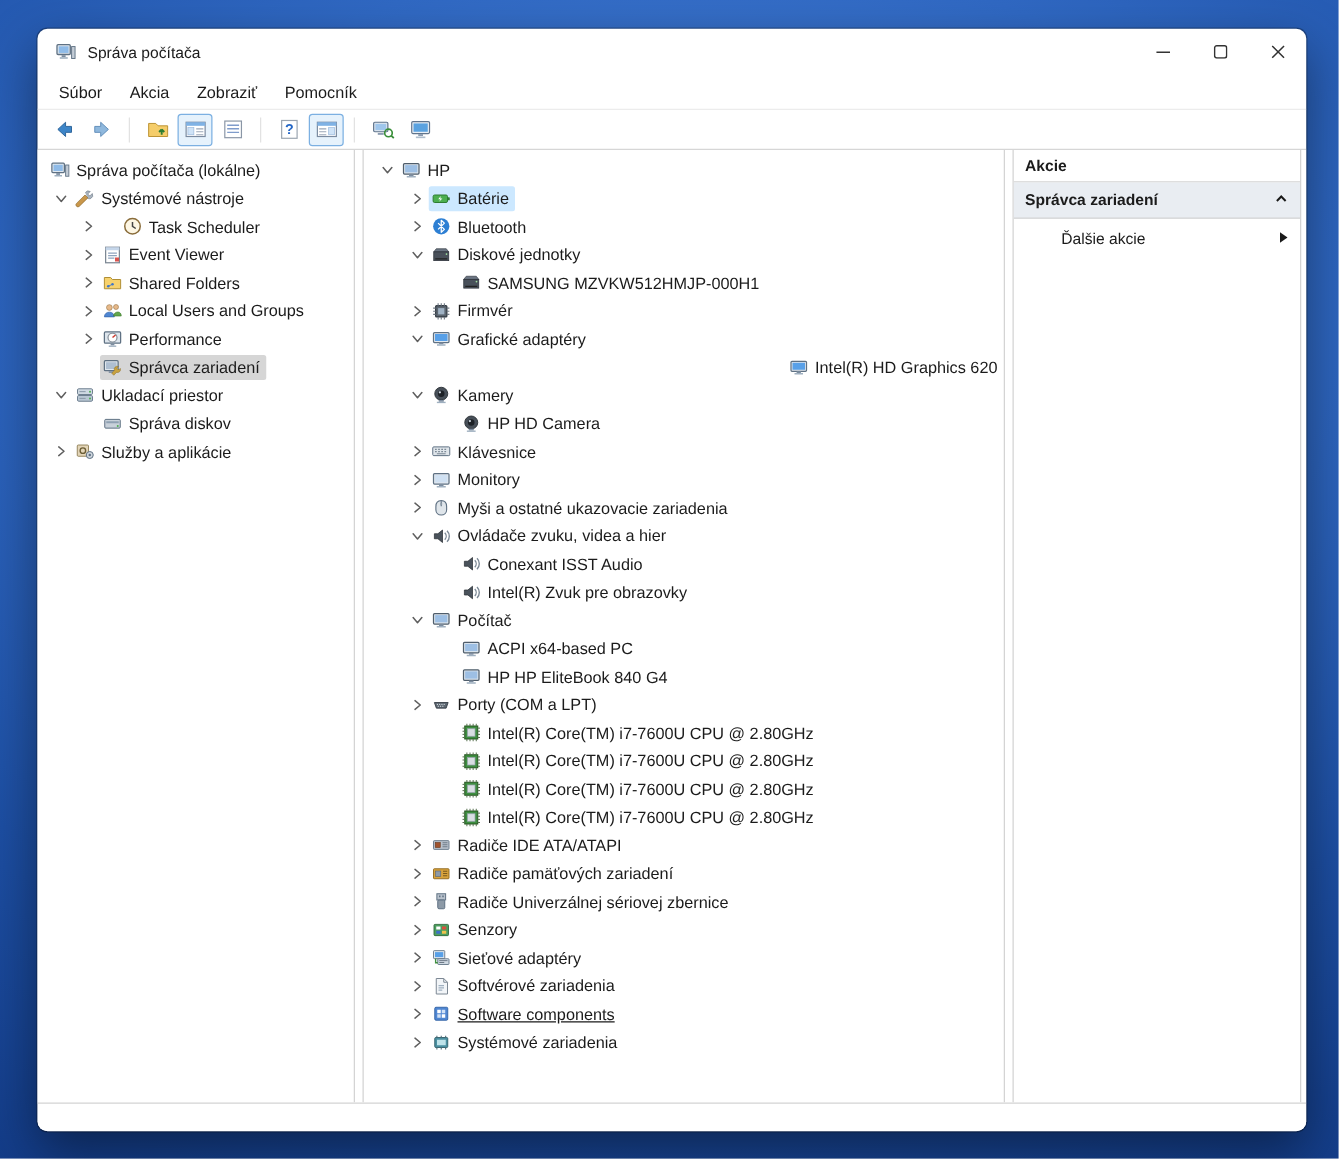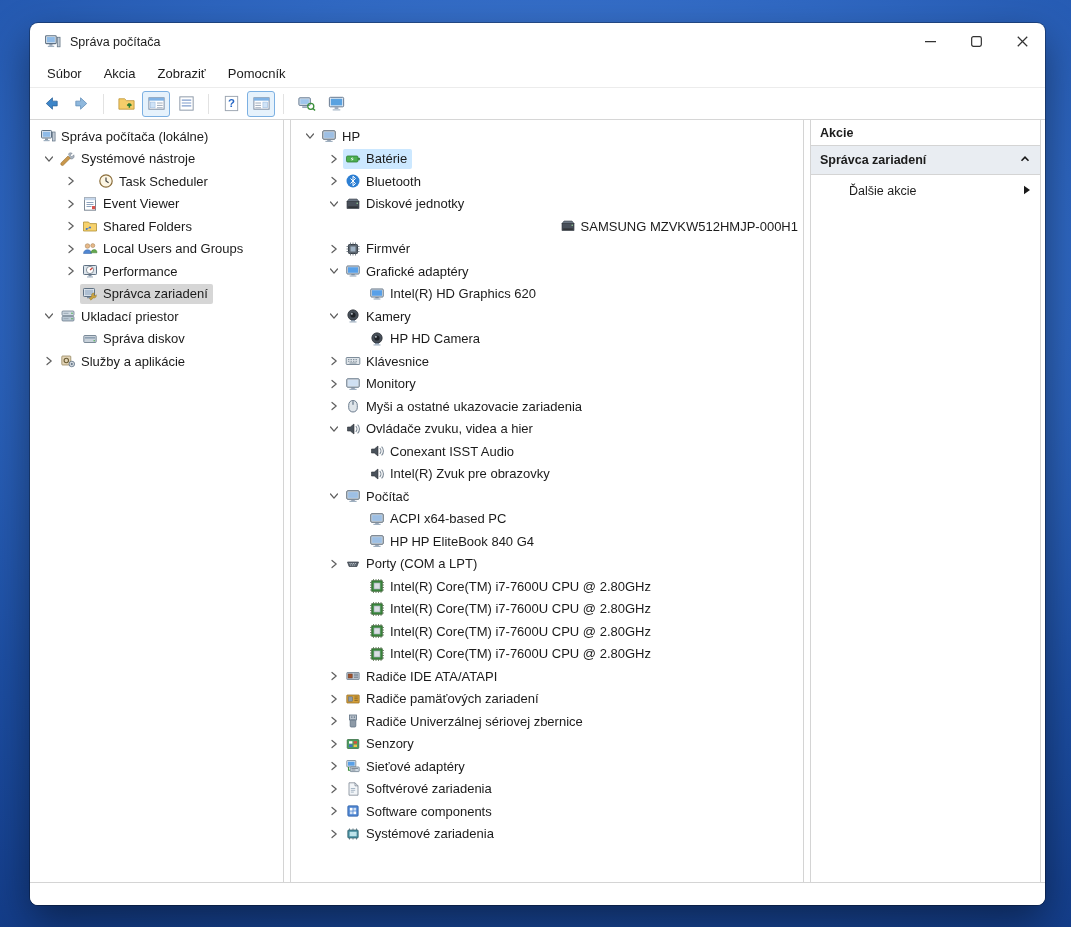--- a/index.html
+++ b/index.html
@@ -427,21 +427,21 @@
                   <svg viewBox="0 0 16 16">
                     <path d="M2 5.5 4 3h8l2 2.5z" fill="#6b7582" stroke="#3d444d" stroke-width="0.6"></path>
                     <rect x="2" y="5.5" width="12" height="7" fill="#49505a" stroke="#2c3138" stroke-width="0.6"></rect>
                     <rect x="3.2" y="10.6" width="9.6" height="1" fill="#222"></rect>
                     <circle cx="12.2" cy="7.2" r="0.7" fill="#9fe29f"></circle>
                   </svg>
                 </span>
                 <span class="tree-label">Diskové jednotky</span>
               </span>
             </div>
-            <div class="tree-row" style="padding-left: 58px; justify-content: flex-end;">
+            <div class="tree-row" style="padding-left: 58px;">
               <span class="expander"></span>
               <span class="row-content">
                 <span class="tree-icon">
                   <svg viewBox="0 0 16 16">
                     <path d="M2 5.5 4 3h8l2 2.5z" fill="#6b7582" stroke="#3d444d" stroke-width="0.6"></path>
                     <rect x="2" y="5.5" width="12" height="7" fill="#49505a" stroke="#2c3138" stroke-width="0.6"></rect>
                     <rect x="3.2" y="10.6" width="9.6" height="1" fill="#222"></rect>
                     <circle cx="12.2" cy="7.2" r="0.7" fill="#9fe29f"></circle>
                   </svg>
                 </span>
@@ -476,21 +476,21 @@
                   <svg viewBox="0 0 16 16">
                     <rect x="1.8" y="3" width="12.4" height="8" rx="0.8" fill="#e3e9ef" stroke="#5f7183"></rect>
                     <rect x="3" y="4.2" width="10" height="5.6" fill="#58a0e8"></rect>
                     <rect x="6.3" y="11" width="3.4" height="1.4" fill="#7d8da0"></rect>
                     <rect x="4.6" y="12.4" width="6.8" height="1.2" fill="#9fb0c0"></rect>
                   </svg>
                 </span>
                 <span class="tree-label">Grafické adaptéry</span>
               </span>
             </div>
-            <div class="tree-row" style="padding-left: 58px;">
+            <div class="tree-row" style="padding-left: 58px; justify-content: space-between;">
               <span class="expander"></span>
               <span class="row-content">
                 <span class="tree-icon">
                   <svg viewBox="0 0 16 16">
                     <rect x="1.8" y="3" width="12.4" height="8" rx="0.8" fill="#e3e9ef" stroke="#5f7183"></rect>
                     <rect x="3" y="4.2" width="10" height="5.6" fill="#58a0e8"></rect>
                     <rect x="6.3" y="11" width="3.4" height="1.4" fill="#7d8da0"></rect>
                     <rect x="4.6" y="12.4" width="6.8" height="1.2" fill="#9fb0c0"></rect>
                   </svg>
                 </span>
@@ -835,21 +835,21 @@
                 <span class="tree-icon">
                   <svg viewBox="0 0 16 16">
                     <path d="M4 1.8h6l3 3v9.4H4z" fill="#f2f5f8" stroke="#7d8894" stroke-width="0.8"></path>
                     <path d="M10 1.8v3h3" fill="none" stroke="#7d8894" stroke-width="0.8"></path>
                     <path d="M5.8 7.5h4.4M5.8 9.3h4.4M5.8 11.1h3" stroke="#9fb0c0" stroke-width="0.9"></path>
                   </svg>
                 </span>
                 <span class="tree-label">Softvérové zariadenia</span>
               </span>
             </div>
-            <div class="tree-row" style="padding-left: 34px;">
+            <div class="tree-row" style="padding-left: 34px; text-decoration: underline;">
               <span class="expander">
                 <svg viewBox="0 0 10 10">
                   <path d="M3 1.5 7.2 5 3 8.5" fill="none" stroke="#5f5f5f" stroke-width="1.2" stroke-linecap="round" stroke-linejoin="round"></path>
                 </svg>
               </span>
               <span class="row-content">
                 <span class="tree-icon">
                   <svg viewBox="0 0 16 16">
                     <rect x="2.8" y="2.8" width="10.4" height="10.4" rx="1" fill="#4f86d2" stroke="#2e5fa3" stroke-width="0.7"></rect>
                     <rect x="4.8" y="4.8" width="2.8" height="2.8" fill="#fff"></rect>

